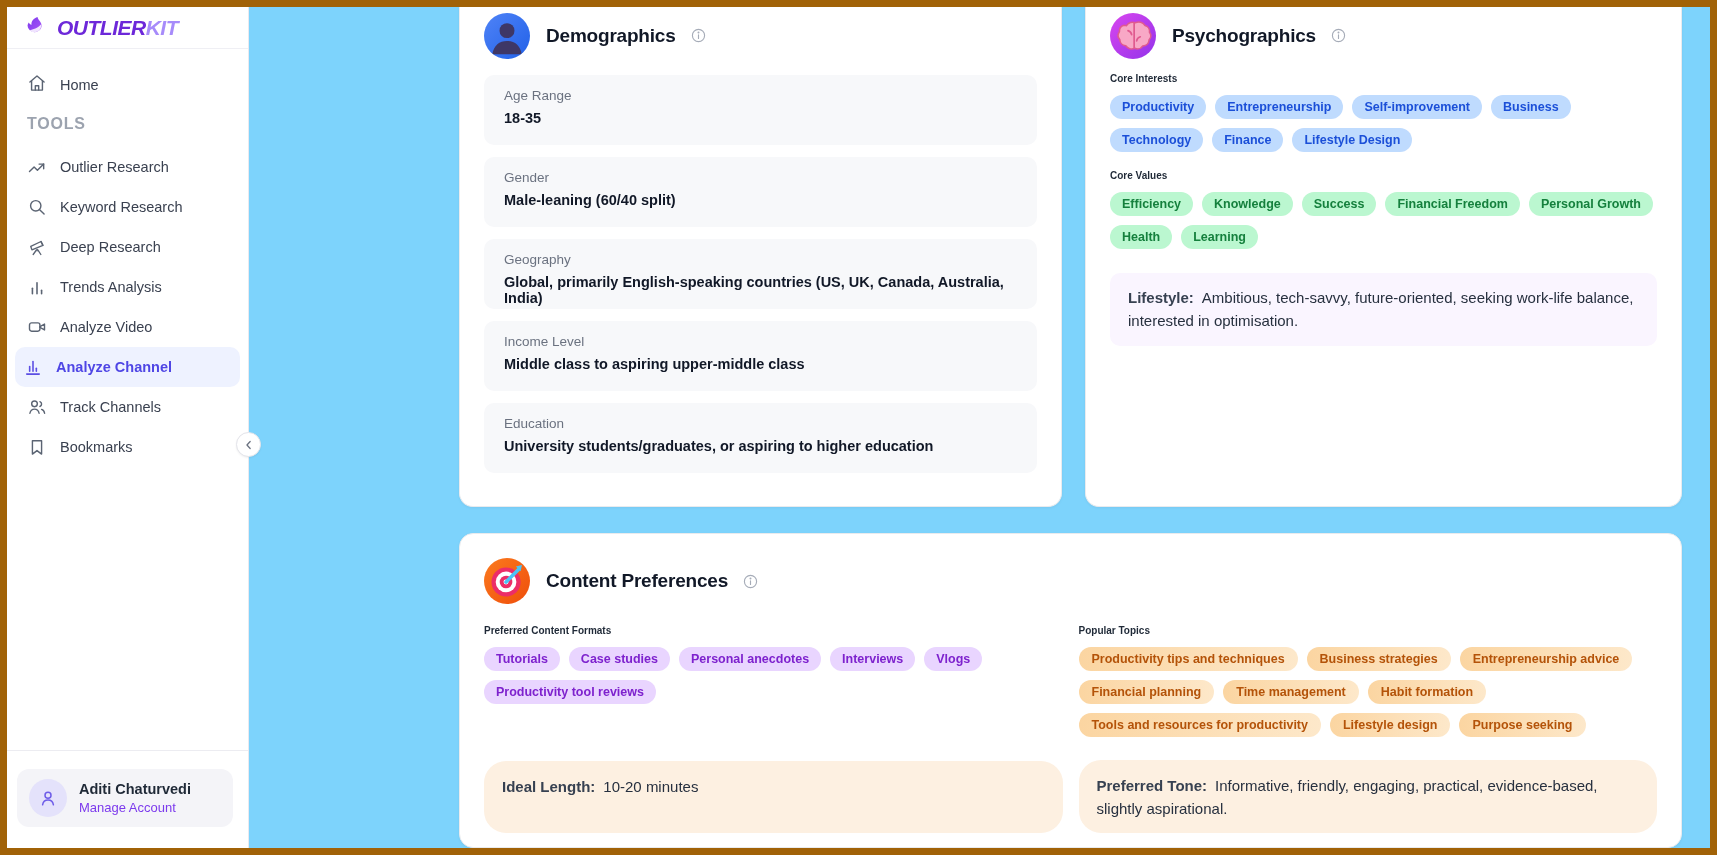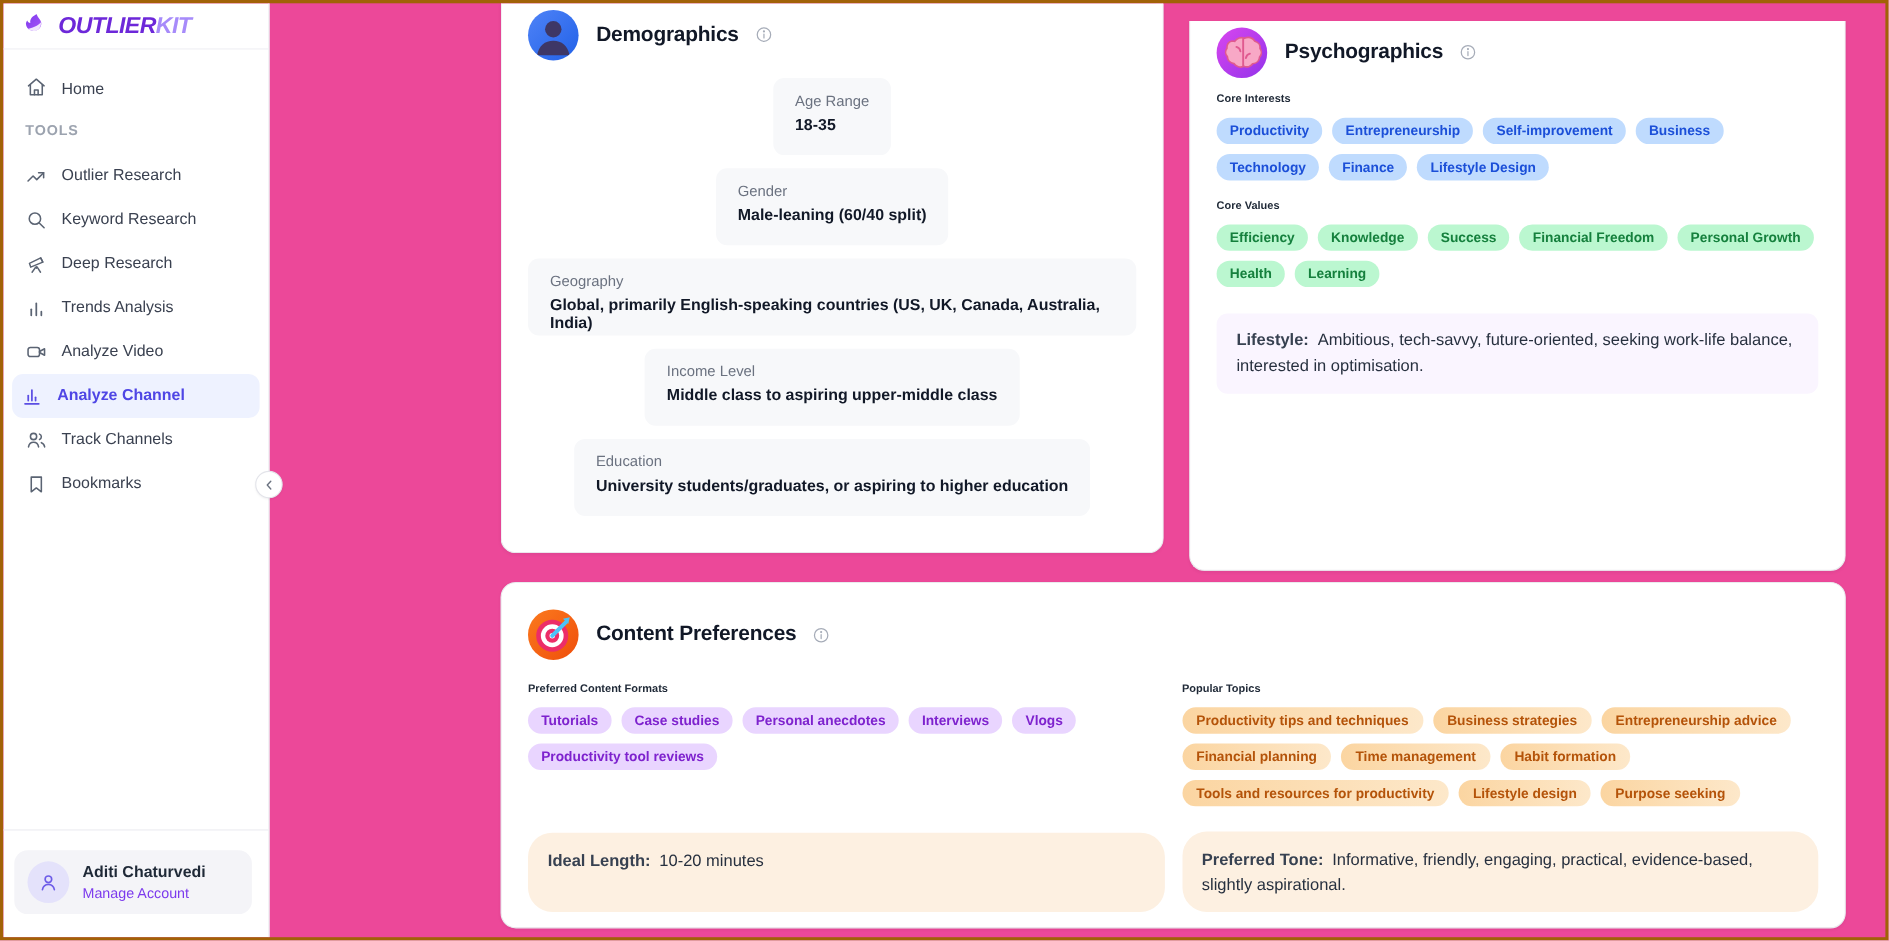--- a/index.html
+++ b/index.html
@@ -1,29 +1,29 @@
 <!DOCTYPE html>
 <html><head>
 <meta charset="utf-8">
 <style>
   * { margin:0; padding:0; box-sizing:border-box; }
   html,body { background:#fff; }
   body { font-family:"Liberation Sans", sans-serif; }
-  .screen { position:relative; width:1717px; height:855px; border:3px solid #a16207; background:#ec4899; overflow:hidden; }
+  .screen { position:relative; width:1717px; height:855px; border:7px solid #a16207; background:#7dd3fc; overflow:hidden; }
 
   
   .sidebar { position:absolute; left:0; top:0; bottom:0; width:242px; background:#fff; border-right:1px solid #e9e9ef; z-index:2; }
   .logo-row { height:42px; display:flex; align-items:center; gap:8px; padding:0 16px; border-bottom:1px solid #efeff4; }
   .logo-row .flame { width:26px; height:26px; flex:0 0 auto; }
   .logo-text { font-size:21px; font-weight:800; font-style:italic; letter-spacing:-0.5px; white-space:nowrap; }
   .logo-text .p1 { color:#6d28d9; }
   .logo-text .p2 { color:#a78bfa; }
 
   .nav-home { margin-top:12px; height:32px; display:flex; align-items:flex-end; gap:13px; padding:0 20px; cursor:pointer; }
-  .tools-label { margin:22px 0 0 20px; font-size:13px; font-weight:700; letter-spacing:0.8px; color:#9ca3af; }
+  .tools-label { margin:22px 0 0 20px; font-size:16px; font-weight:700; letter-spacing:0.8px; color:#9ca3af; }
   .nav-list { margin-top:14px; }
   .nav-item { height:40px; display:flex; align-items:center; gap:13px; padding:0 12px 0 20px; color:#3f4754; cursor:pointer; }
   .nav-item .icon, .nav-home .icon { width:20px; height:20px; color:#5b6473; flex:0 0 auto; display:inline-flex; }
   .nav-item span.lbl, .nav-home span.lbl { font-size:14.5px; color:#3a4150; }
   .nav-item.active { background:#eef2ff; border-radius:10px; margin:0 8px; padding:0 8px; }
   .nav-item.active .lbl { color:#4f46e5; font-weight:700; }
   .nav-item.active .icon { color:#5b4ee4; }
   .nav-item.disabled .lbl { color:#c6cad2; }
   .nav-item.disabled .icon { color:#d3d6dd; }
   .icon svg { width:100%; height:100%; }
@@ -35,35 +35,35 @@
   .user-card { position:absolute; left:10px; bottom:21px; width:216px; height:58px; background:#f4f4f8; border-radius:12px; display:flex; align-items:center; gap:12px; padding:0 12px; cursor:pointer; }
   .avatar { width:38px; height:38px; border-radius:50%; background:#e4e2fb; color:#6d5ce8; display:flex; align-items:center; justify-content:center; flex:0 0 auto; }
   .avatar .icon { width:20px; height:20px; display:inline-flex; }
   .user-name { font-size:14.5px; font-weight:700; color:#1f2937; }
   .user-link { font-size:13px; color:#7c3aed; margin-top:3px; cursor:pointer; }
 
   
   .card { position:absolute; background:#fff; border:1px solid #e9ebee; border-radius:14px; box-shadow:0 1px 3px rgba(16,24,40,.05); }
   .card.cut-top { border-top:none; border-top-left-radius:0; border-top-right-radius:0; }
   .card-demographics { left:452px; top:0; width:603px; height:500px; }
-  .card-psychographics { left:1078px; top:0; width:597px; height:500px;margin-top:16px; }
+  .card-psychographics { left:1078px; top:0; width:597px; height:500px; }
   .card-content { left:452px; top:526px; width:1223px; height:315px; }
 
   .card-head { display:flex; align-items:center; gap:16px; padding:5px 24px 0 24px; height:52px; }
   .card-content .card-head { padding-top:24px; height:70px; }
   .bubble { width:46px; height:46px; border-radius:50%; flex:0 0 auto; display:flex; align-items:center; justify-content:center; overflow:hidden; }
   .bubble svg { width:46px; height:46px; }
   .bubble.blue { background:linear-gradient(135deg,#4f83f7,#2161e8); }
   .bubble.purple { background:linear-gradient(135deg,#d946ef,#9333ea); }
   .bubble.orange { background:linear-gradient(135deg,#fb7a1e,#ef4e0b); }
   .card-title { font-size:19px; font-weight:700; color:#111827; letter-spacing:-0.2px; }
   .info { width:17px; height:17px; color:#a6acb8; margin-left:-2px; display:inline-flex; cursor:pointer; }
 
   
-  .fields { padding:16px 24px 0 24px; display:flex; flex-direction:column; gap:12px;align-items:center; }
+  .fields { padding:16px 24px 0 24px; display:flex; flex-direction:column; gap:12px; }
   .field-row { background:#f7f8fa; border-radius:10px; height:70px; padding:13px 20px; }
   .field-label { font-size:13.5px; color:#6b7280; }
   .field-value { font-size:14.5px; font-weight:700; color:#111827; margin-top:7px; }
 
   
   .psy-body { padding:14px 24px 0 24px; }
   .sub-heading { font-size:10px; font-weight:700; color:#1f2937; }
   .chips { display:flex; flex-wrap:wrap; gap:9px; margin-top:11px; }
   .chip { display:inline-block; border-radius:999px; padding:5px 12px; font-size:12.5px; font-weight:700; white-space:nowrap; }
   .chip-blue { background:#bfdbfe; color:#1b4fd8; }

